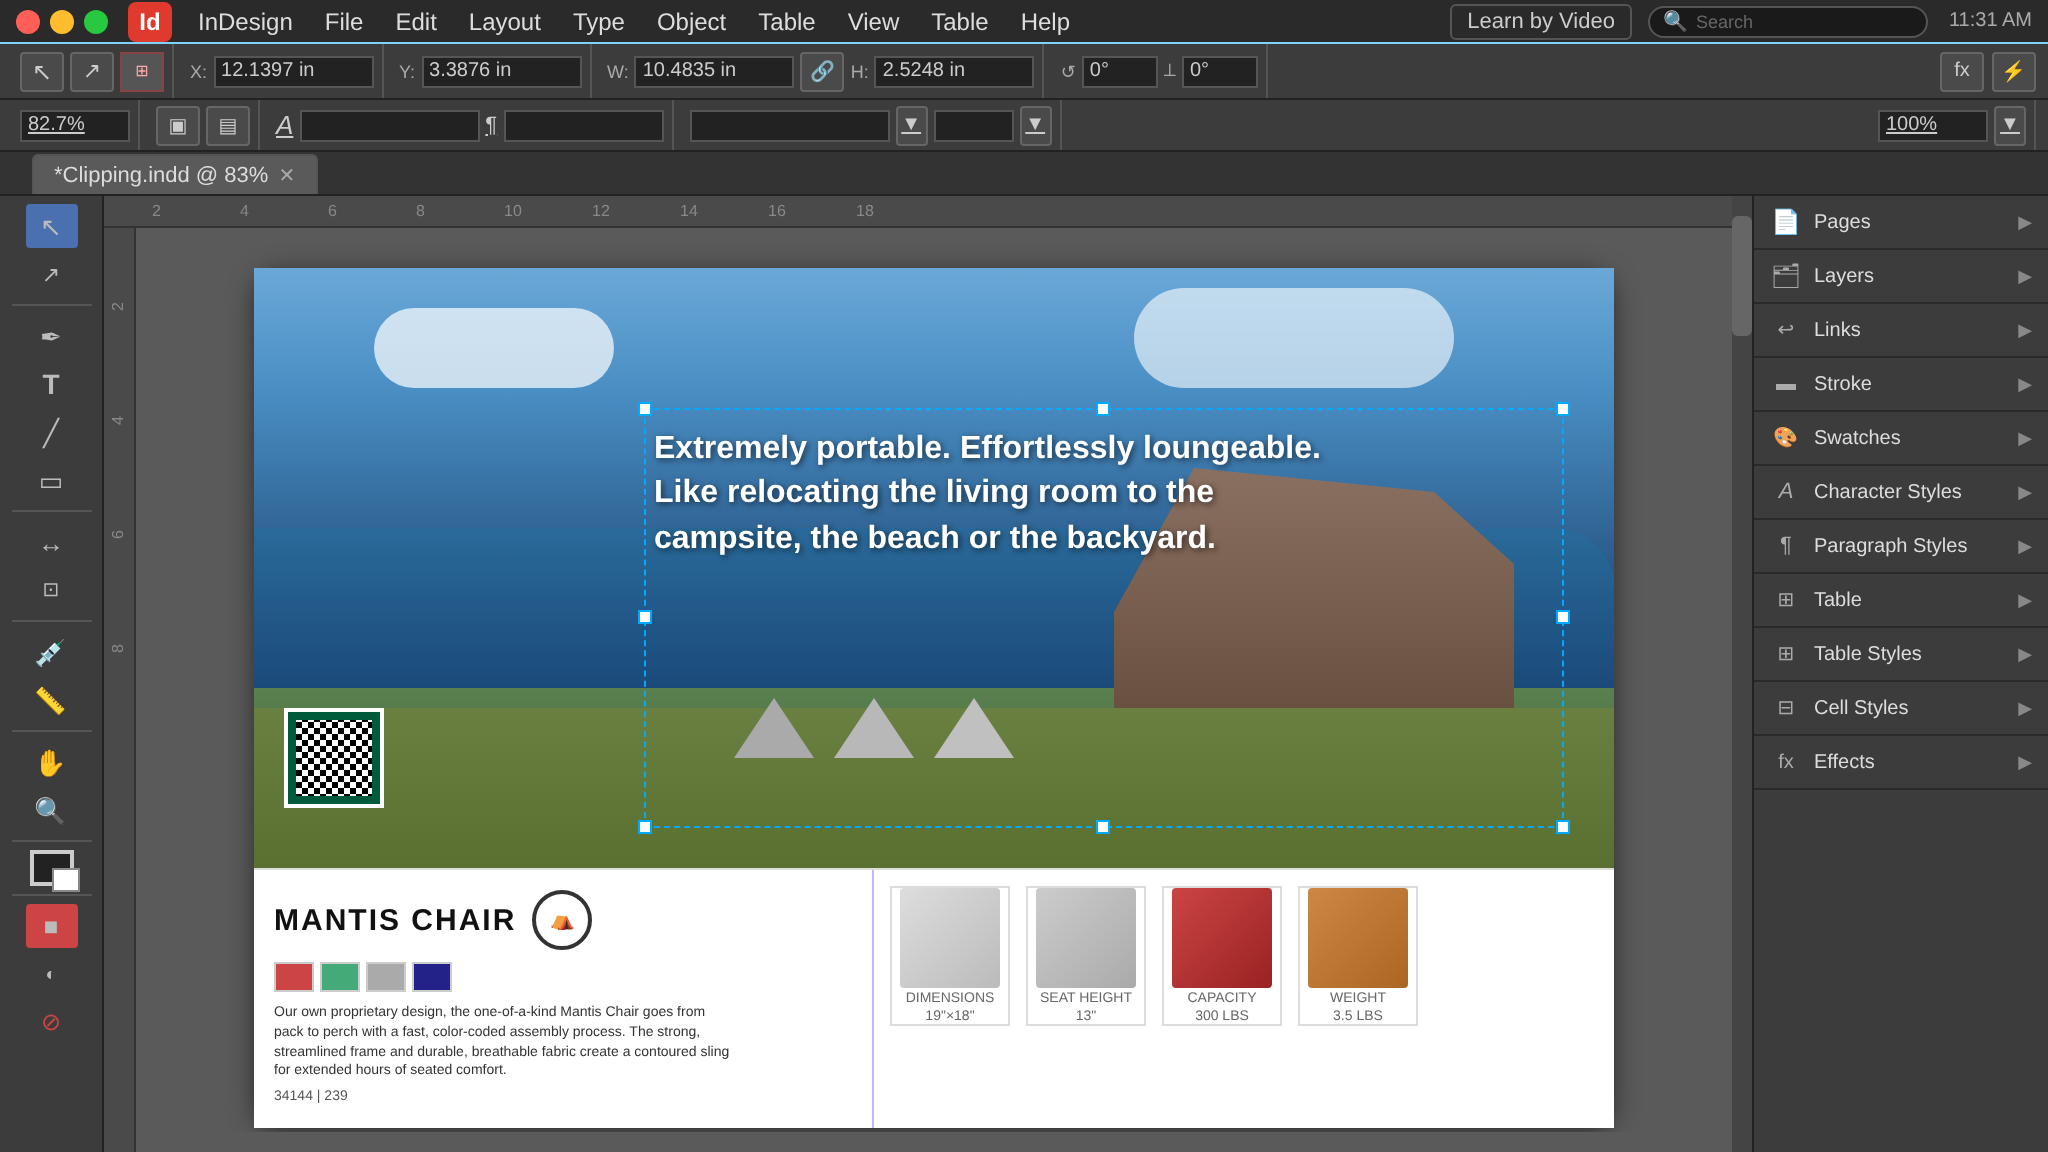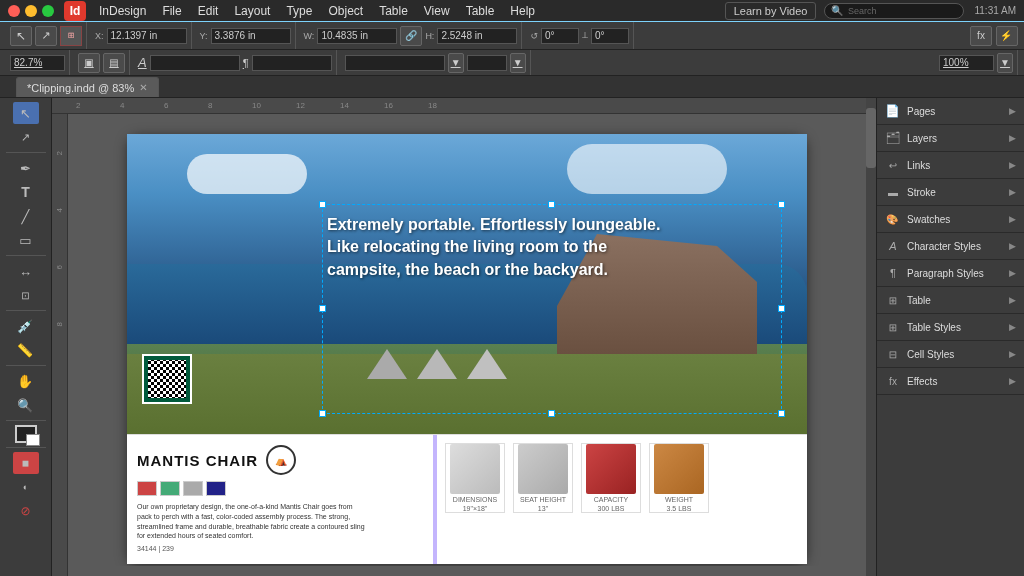--- a/index.html
+++ b/index.html
@@ -275,21 +275,21 @@
     
     .doc-lower {
       width: 100%; height: 130px;
       display: flex;
       border-top: 1px solid #ddd;
     }
     .doc-left-panel {
       width: 310px;
       background: white;
       padding: 10px;
-      border-right: 4px solid #c4b5fd;
+      border-right: 1px solid #c4b5fd;
     }
     .mantis-title {
       font-size: 15px;
       font-weight: bold;
       color: #111;
       letter-spacing: 1px;
     }
     .mantis-subtitle {
       font-size: 8px; color: #666;
       margin-top: 2px;

